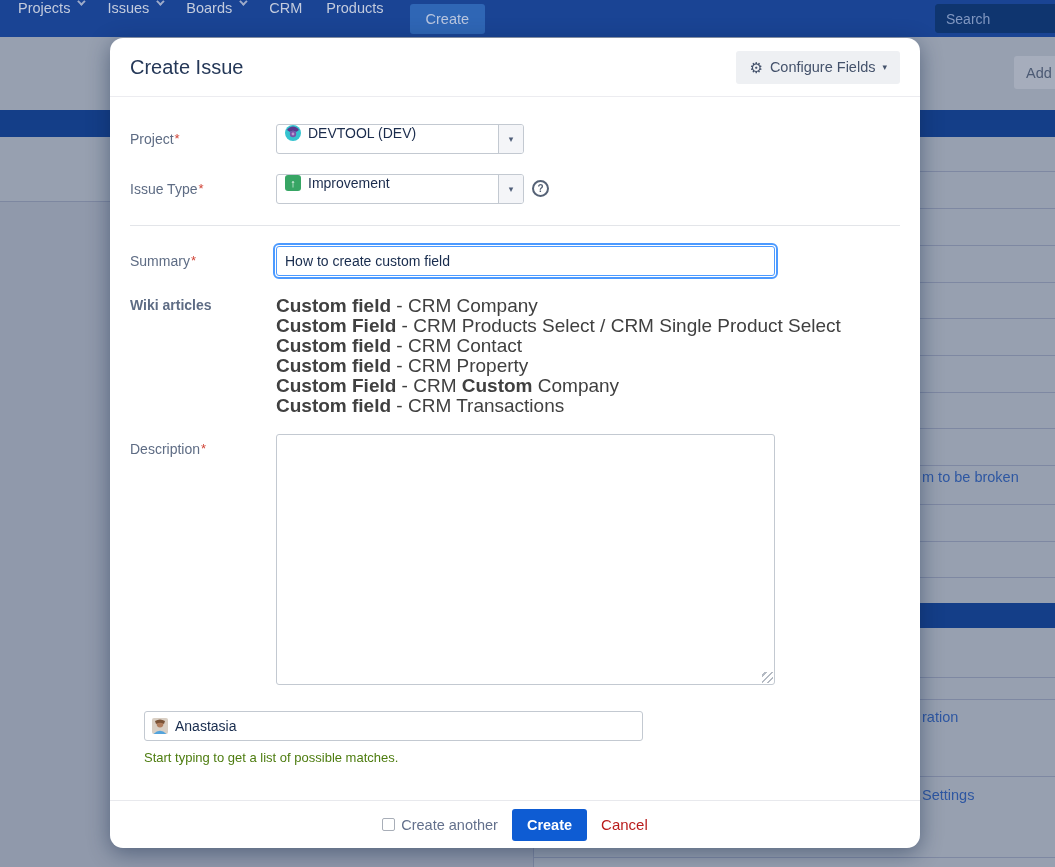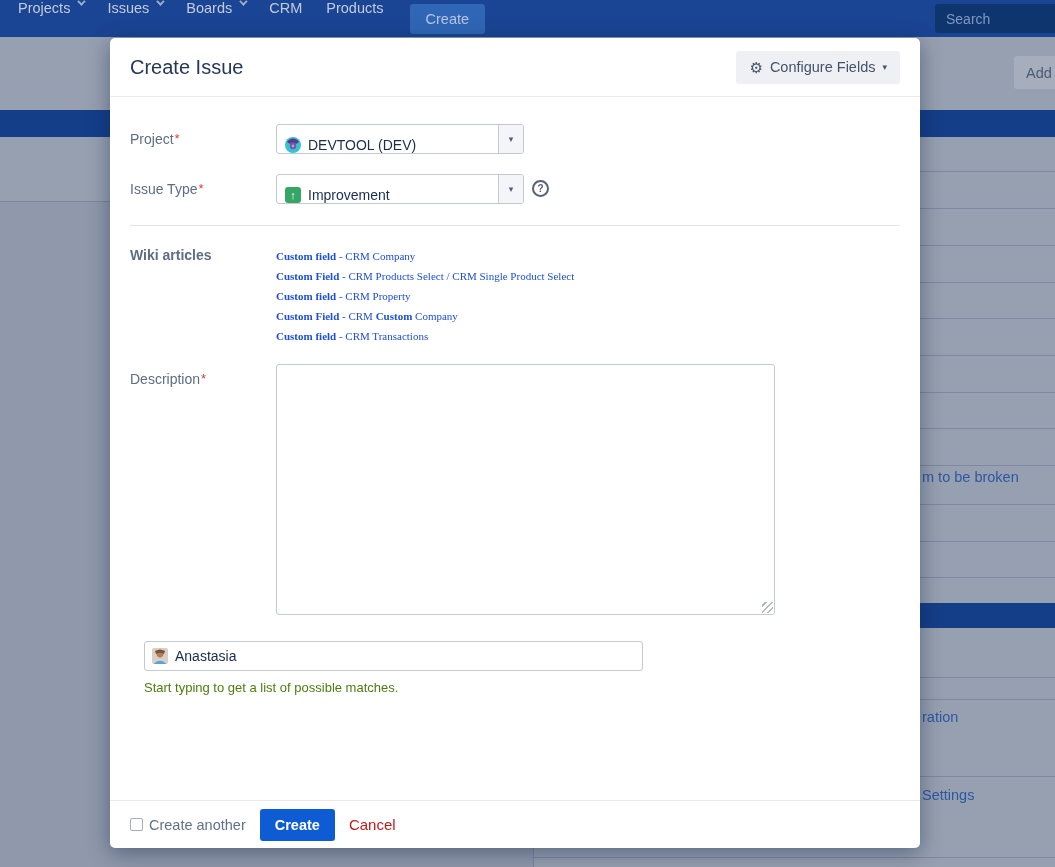--- a/index.html
+++ b/index.html
@@ -20,59 +20,59 @@
   .bg-band1 { position:absolute; left:0; top:110px; width:1055px; height:27px; background:#143e88; }
   .bg-left { position:absolute; left:0; top:137px; width:533px; height:730px; background:#97a0b0; }
   .bg-left .left-divider { position:absolute; left:0; top:64px; width:100%; height:1px; background:#7d87a0; }
   .bg-left .left-lower { position:absolute; left:0; top:65px; width:100%; height:665px; background:#9099ab; }
   .bg-right { position:absolute; left:533px; top:137px; width:522px; height:730px; background:#97a0b0; border-left:1px solid #7d87a0; }
   .row-sep { position:absolute; left:0; width:100%; height:1px; background:#7e88a2; }
   .bg-band2 { position:absolute; left:0; top:466px; width:100%; height:25px; background:#143e88; }
   .bg-link { position:absolute; left:388px; color:#2e57a2; font-size:14.5px; text-decoration:none; cursor:pointer; }
 
   
-  .modal { position:absolute; left:110px; top:38px; width:810px; height:810px; background:#ffffff; border-radius:5px; box-shadow:0 5px 22px rgba(9,30,66,.45); z-index:5; display:flex; flex-direction:column; }
+  .modal { position:absolute; left:110px; top:38px; width:810px; height:810px; background:#ffffff; border-radius:13px; box-shadow:0 5px 22px rgba(9,30,66,.45); z-index:5; display:flex; flex-direction:column; }
   .modal-header { height:59px; display:flex; align-items:center; justify-content:space-between; padding:0 20px; border-bottom:1px solid #ececf0; flex:0 0 auto; }
   .modal-title { font-size:20px; font-weight:500; color:#253858; }
   .configure-btn { display:flex; align-items:center; gap:7px; background:#eef0f3; border:none; border-radius:3px; height:33px; padding:0 13px; font-size:14.5px; color:#44526b; cursor:pointer; font-family:"Liberation Sans", sans-serif; }
   .configure-btn .gear { font-size:15px; line-height:1; color:#44526b; }
   .caret { font-size:9px; color:#44526b; }
 
   .modal-body { flex:1 1 auto; padding:27px 20px 0 20px; overflow:hidden; }
   .form-row { display:flex; margin-bottom:20px; }
   .form-label { width:132px; flex:0 0 132px; text-align:left; font-size:14px; color:#5e6c84; padding-top:7px; line-height:16px; }
   .req { color:#d04437; font-size:13px; vertical-align:top; margin-left:1px; }
   .form-field { margin-left:14px; }
 
   .select-ctl { display:flex; align-items:stretch; width:248px; height:30px; border:1px solid #c3c9d1; border-radius:3px; background:#fff; overflow:hidden; cursor:pointer; }
-  .select-val { display:flex; align-items:flex-end; gap:7px; padding:0 8px; flex:1; font-size:14px; color:#1b2c4d; }
+  .select-val { display:flex; align-items:flex-start; gap:7px; padding:0 8px; flex:1; font-size:14px; color:#1b2c4d; }
   .select-btn { width:25px; flex:0 0 25px; border-left:1px solid #c3c9d1; background:#f4f5f8; display:flex; align-items:center; justify-content:center; cursor:pointer; }
   .select-btn .caret { color:#505f79; }
 
   .type-icon { width:16px; height:16px; border-radius:3px; background:#37a564; color:#fff; font-size:11px; font-weight:bold; display:flex; align-items:center; justify-content:center; line-height:1; }
   .help-icon { width:17px; height:17px; border-radius:50%; border:2px solid #556276; color:#556276; font-size:10px; font-weight:bold; display:flex; align-items:center; justify-content:center; margin:6px 0 0 8px; cursor:pointer; }
 
   .text-input { width:499px; height:30px; border:1px solid #c3c9d1; border-radius:3px; font-size:14px; color:#172b4d; padding:0 8px; font-family:"Liberation Sans", sans-serif; }
   .text-input.focused { border:1px solid #4c9aff; outline:2px solid #4c9aff; outline-offset:1px; }
 
   .wiki-label { padding-top:1px;font-weight:bold; }
   .wiki-links { display:flex; flex-direction:column; }
-  .wiki-link { font-size:11px; line-height:20px; color:#1d4ed8; text-decoration:none; cursor:pointer;font-family:Liberation Serif, serif; }
+  .wiki-link { font-size:19px; line-height:20px; color:#404040; text-decoration:none; cursor:pointer; }
   .wiki-link b { font-weight:bold; }
 
   .desc-area { position:relative; width:499px; height:251px; }
   .desc-textarea { width:499px; height:251px; border:1px solid #c3c9d1; border-radius:3px; resize:none; font-family:"Liberation Sans", sans-serif; font-size:14px; padding:6px 8px; color:#172b4d; display:block; }
   .resize-grip { position:absolute; right:2px; bottom:2px; width:11px; height:11px; background:repeating-linear-gradient(315deg, transparent 0 3px, #b4bac3 3px 4.5px); cursor:nwse-resize; }
 
   .reporter-box { width:499px; height:30px; border:1px solid #c3c9d1; border-radius:3px; display:flex; align-items:center; gap:7px; padding:0 7px; cursor:text; }
   .reporter-name { font-size:14px; color:#172b4d; }
   .avatar { width:16px; height:16px; border-radius:2px; overflow:hidden; flex:0 0 16px; }
   .field-help { font-size:13px; color:#4d7c0f; margin-top:9px; }
 
-  .modal-footer { flex:0 0 48px; border-top:1px solid #e8e9ed; display:flex; align-items:center; justify-content:flex-start; gap:14px; padding:0 20px; }
+  .modal-footer { flex:0 0 48px; border-top:1px solid #e8e9ed; display:flex; align-items:center; justify-content:center; gap:14px; padding:0 20px; }
   .chk-wrap { display:flex; align-items:center; gap:6px; cursor:pointer; }
   .chk-box { width:13px; height:13px; border:1px solid #a8aeb8; border-radius:2px; background:#fff; display:inline-block; cursor:pointer; }
   .chk-label { font-size:14.5px; color:#63708c; }
   .create-btn { background:#0e5cd3; color:#ffffff; font-weight:bold; font-size:14.5px; border:none; border-radius:3px; height:32px; padding:0 15px; cursor:pointer; font-family:"Liberation Sans", sans-serif; }
   .cancel-link { color:#b91c1c; font-size:15px; text-decoration:none; cursor:pointer; }
 
   .form-hr { height:1px; background:#e3e5e9; margin:21px 0 20px 0; }
 </style>
 </head>
 <body>
@@ -178,26 +178,33 @@
             <div class="select-btn">
               <span class="caret">▾</span>
             </div>
           </div>
           <span class="help-icon">?</span>
         </div>
       </div>
 
       <div class="form-hr"></div>
 
+      <div class="form-row">
+        <div class="form-label"><span>Summary</span><span class="req">*</span></div>
+        <div class="form-field">
+          <input class="text-input focused" value="How to create custom field" style="">
+        </div>
+      </div>
 
       <div class="form-row" style="margin-bottom:18px;">
         <div class="form-label wiki-label">Wiki articles</div>
         <div class="form-field wiki-links">
           <a class="wiki-link"><b>Custom field</b><span> - CRM Company</span></a>
           <a class="wiki-link"><b>Custom Field</b><span> - CRM Products Select / CRM Single Product Select</span></a>
+          <a class="wiki-link"><b>Custom field</b><span> - CRM Contact</span></a>
           <a class="wiki-link"><b>Custom field</b><span> - CRM Property</span></a>
           <a class="wiki-link"><b>Custom Field</b><span> - CRM </span><b>Custom</b><span> Company</span></a>
           <a class="wiki-link"><b>Custom field</b><span> - CRM Transactions</span></a>
         </div>
       </div>
 
       <div class="form-row" style="margin-bottom:26px;">
         <div class="form-label"><span>Description</span><span class="req">*</span></div>
         <div class="form-field desc-area">
           <textarea class="desc-textarea" value="" style=""></textarea>

